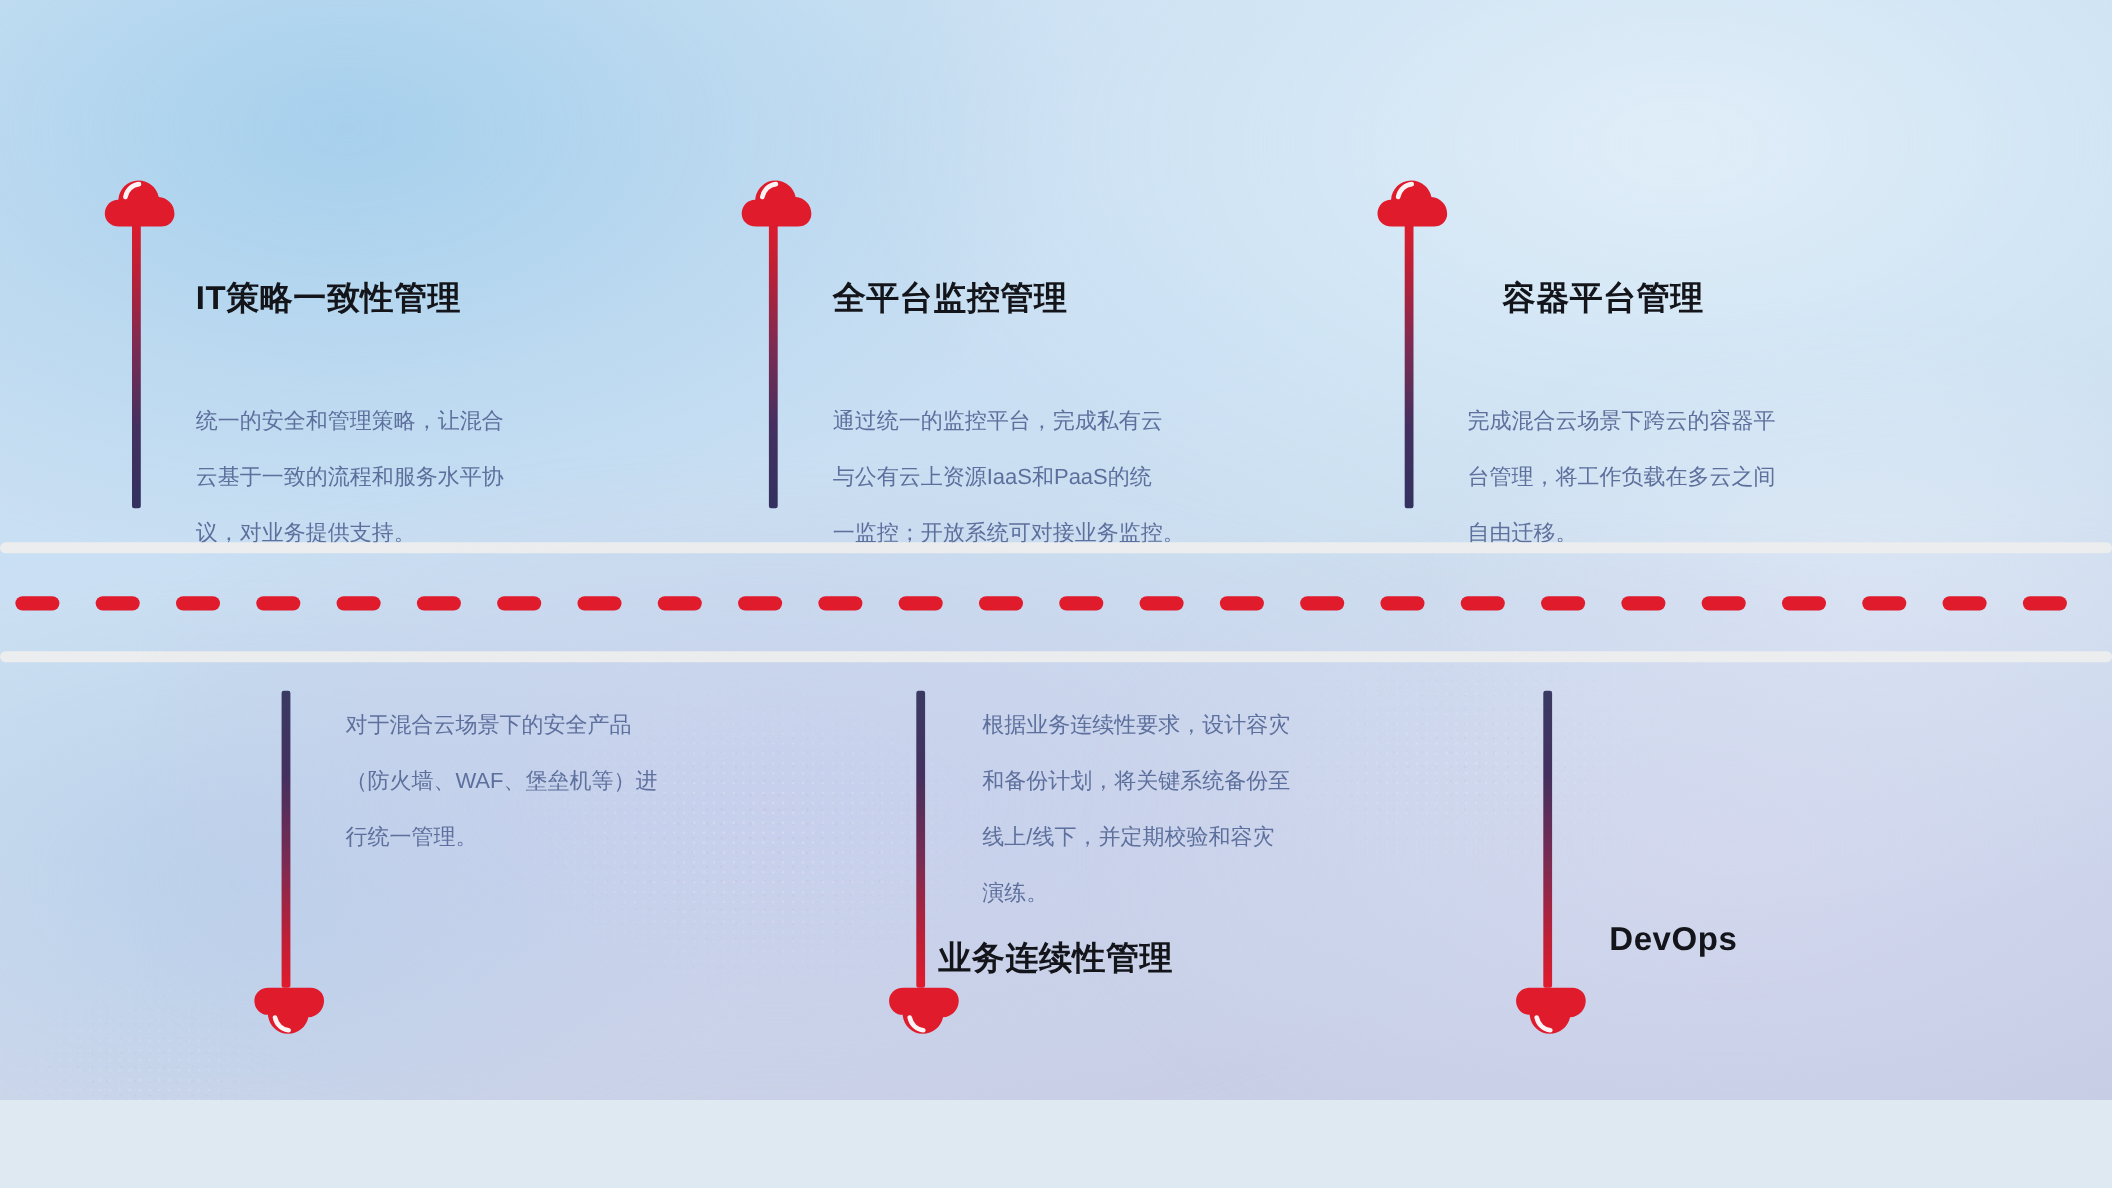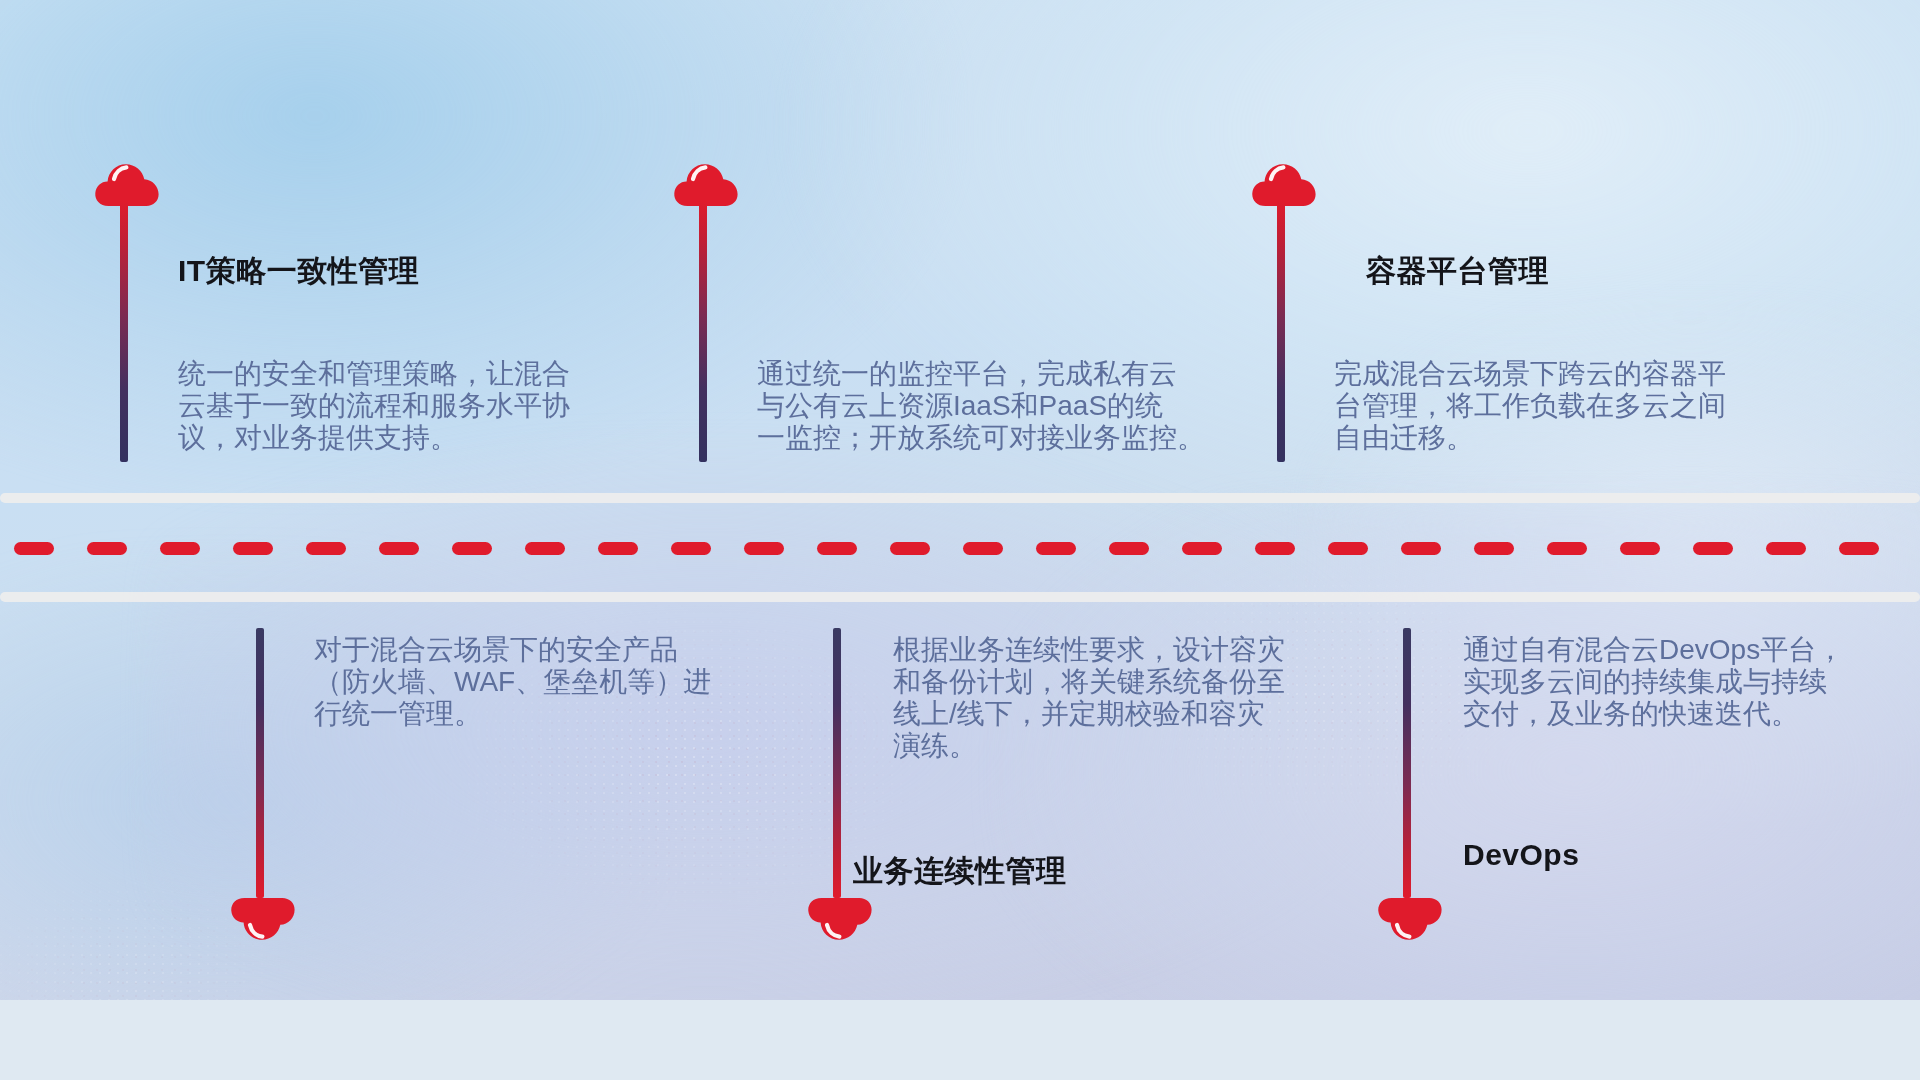--- a/index.html
+++ b/index.html
@@ -137,22 +137,22 @@
   .card-title {
     position: absolute;
     font-size: 30px;
     font-weight: bold;
     color: #14151a;
     letter-spacing: 0.5px;
     white-space: nowrap;
   }
   .card-body {
     position: absolute;
-    font-size: 28px;
-    line-height: 32px;
+    font-size: 20px;
+    line-height: 51px;
     color: #5d6f9c;
     white-space: pre-line;
   }
 </style>
 </head>
 <body>
 
 <div id="stage">
 
   <div class="bg-base"></div>
@@ -180,20 +180,21 @@
 
   <div class="cloud" style="left:673px; top:160px;">
     <svg viewBox="0 0 66 48" width="66" height="48" aria-hidden="true">
       <path d="M14.5 46 C5.6 46 0.8 39.8 1.3 33.2 C1.8 26.3 7.3 21.4 13.6 21.5
                C14.2 12.0 22.0 4.2 31.9 4.2 C41.0 4.2 48.6 10.6 50.3 19.2
                C58.3 19.6 64.6 26.3 64.6 34.3 C64.6 41.0 59.5 46 52.3 46 Z" fill="#e01b2c"></path>
       <path d="M20.0 19.0 C21.4 12.4 26.4 8.0 32.4 7.4" stroke="#ffffff" stroke-width="4.2" stroke-linecap="round" fill="none" opacity="0.95"></path>
     </svg>
   </div>
   <div class="stem stem-top" style="left:699px; top:200px; height:262px;"></div>
+  <h2 class="card-title" style="left:757px; top:226px;">全平台监控管理</h2>
   <p class="card-body" style="left:757px; top:358px; width:450px; margin:0;">通过统一的监控平台，完成私有云
 与公有云上资源IaaS和PaaS的统
 一监控；开放系统可对接业务监控。</p>
 
   <div class="cloud" style="left:1251px; top:160px;">
     <svg viewBox="0 0 66 48" width="66" height="48" aria-hidden="true">
       <path d="M14.5 46 C5.6 46 0.8 39.8 1.3 33.2 C1.8 26.3 7.3 21.4 13.6 21.5
                C14.2 12.0 22.0 4.2 31.9 4.2 C41.0 4.2 48.6 10.6 50.3 19.2
                C58.3 19.6 64.6 26.3 64.6 34.3 C64.6 41.0 59.5 46 52.3 46 Z" fill="#e01b2c"></path>
       <path d="M20.0 19.0 C21.4 12.4 26.4 8.0 32.4 7.4" stroke="#ffffff" stroke-width="4.2" stroke-linecap="round" fill="none" opacity="0.95"></path>
@@ -266,18 +267,15 @@
 
   <div class="stem stem-bottom" style="left:1403px; top:628px; height:270px;"></div>
   <div class="cloud flip" style="left:1377px; top:896px;">
     <svg viewBox="0 0 66 48" width="66" height="48" aria-hidden="true">
       <path d="M14.5 46 C5.6 46 0.8 39.8 1.3 33.2 C1.8 26.3 7.3 21.4 13.6 21.5
                C14.2 12.0 22.0 4.2 31.9 4.2 C41.0 4.2 48.6 10.6 50.3 19.2
                C58.3 19.6 64.6 26.3 64.6 34.3 C64.6 41.0 59.5 46 52.3 46 Z" fill="#e01b2c"></path>
       <path d="M20.0 19.0 C21.4 12.4 26.4 8.0 32.4 7.4" stroke="#ffffff" stroke-width="4.2" stroke-linecap="round" fill="none" opacity="0.95"></path>
     </svg>
   </div>
-  <p class="card-body" style="left:1463px; top:634px; width:450px; margin:0;">通过自有混合云DevOps平台，
-实现多云间的持续集成与持续
-交付，及业务的快速迭代。</p>
   <h2 class="card-title" style="left:1463px; top:826px;margin-top:12px;">DevOps</h2>
 
 </div>
 
 </body></html>

